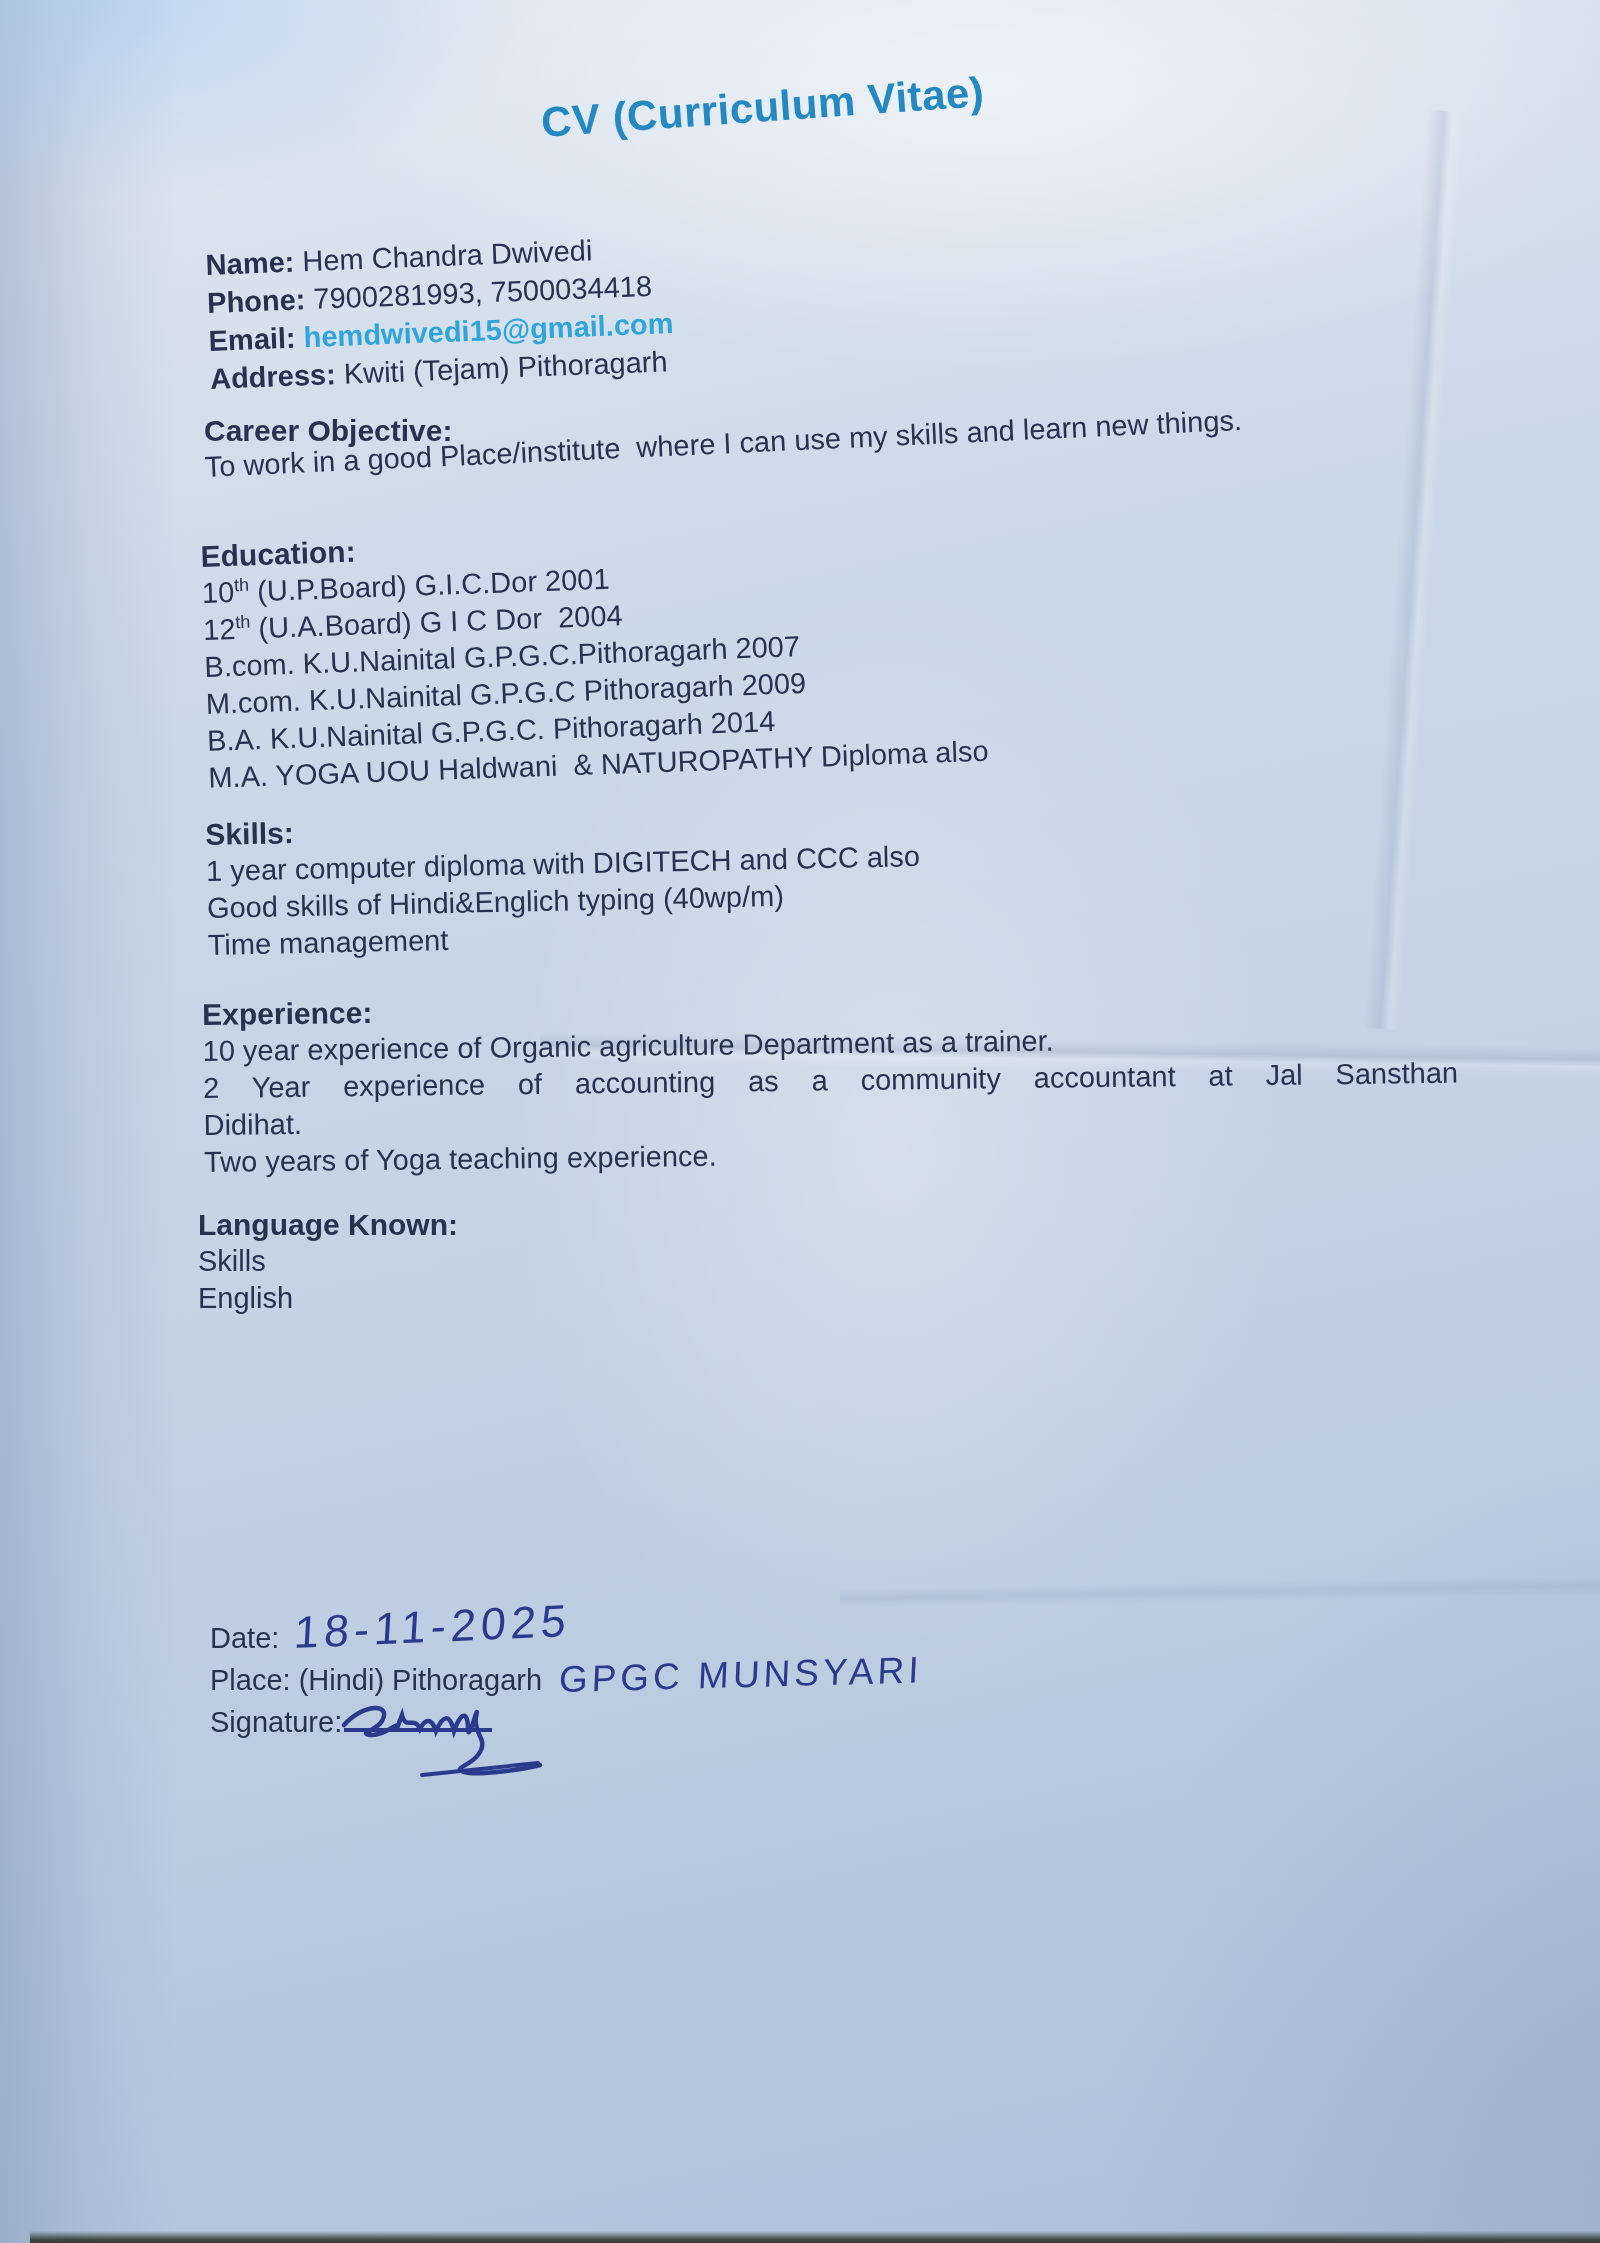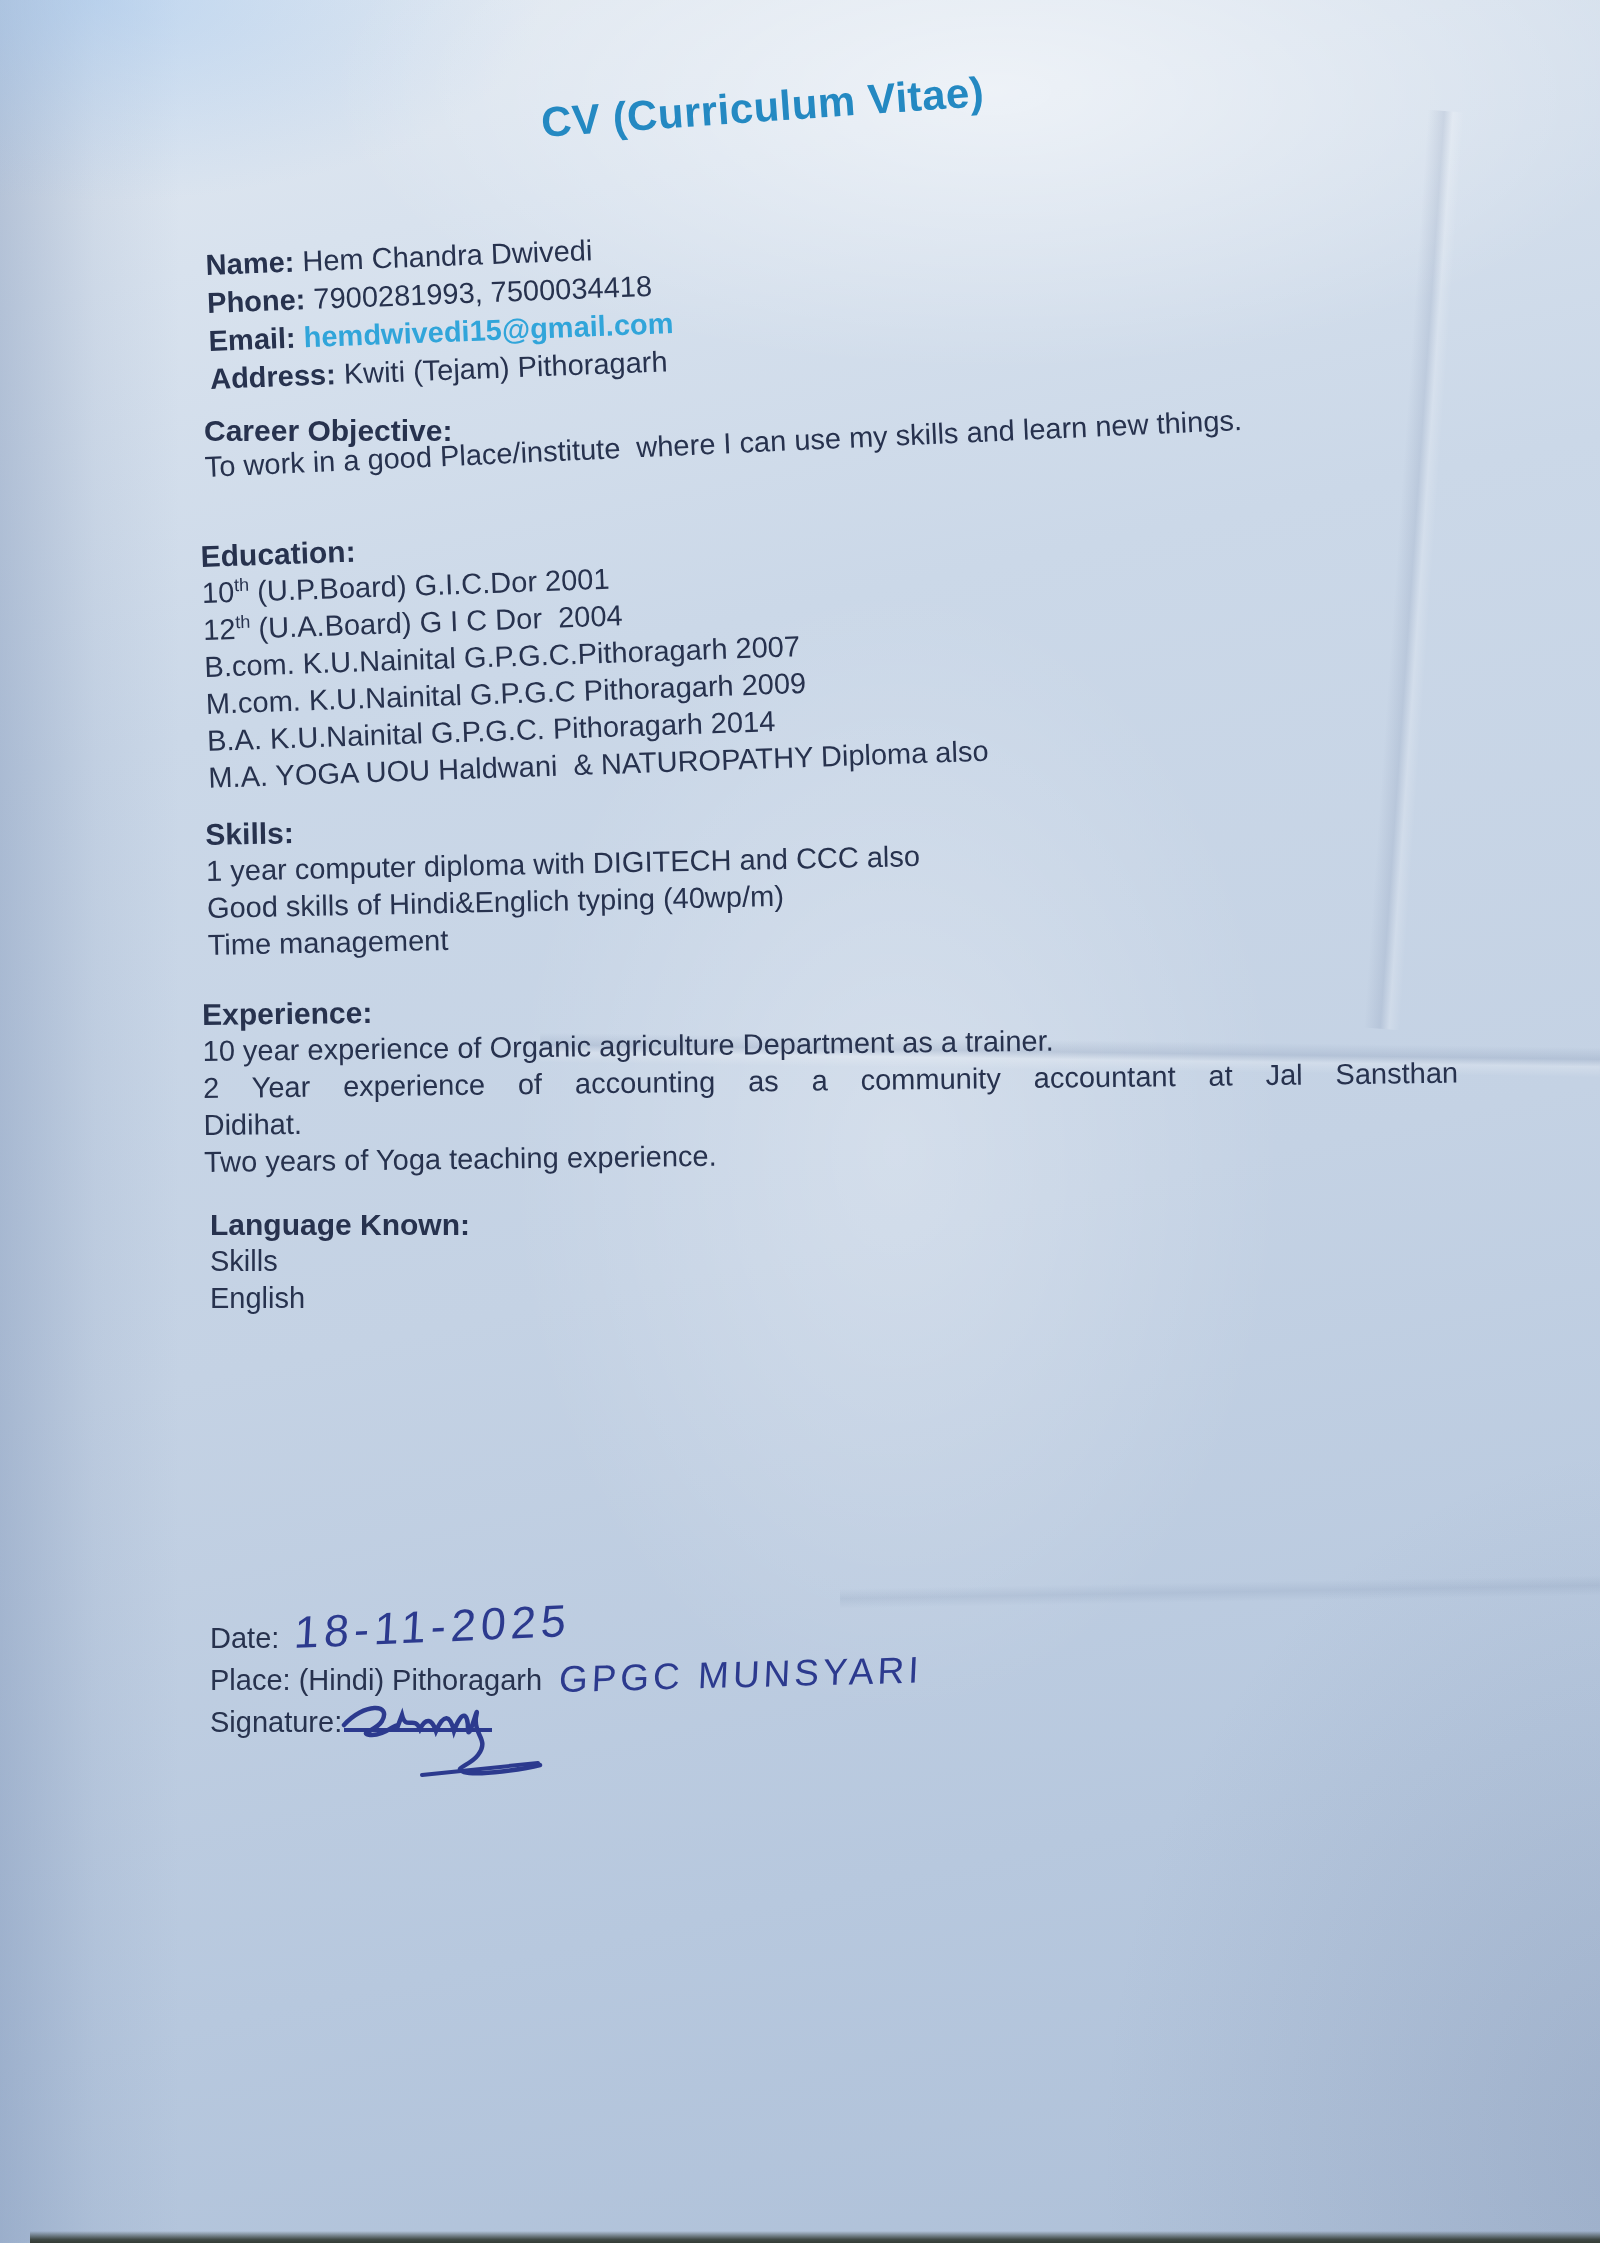--- a/index.html
+++ b/index.html
@@ -30,21 +30,21 @@
     transform:rotate(-4deg);transform-origin:left top;letter-spacing:.5px;}
   .contact{left:205px;top:246px;line-height:38px;transform:rotate(-2.2deg);transform-origin:left top;}
   .email-val{color:#31a5da;font-weight:bold;}
   .objective{left:204px;top:412px;}
   .objective .obj-text{transform:rotate(-2.6deg);transform-origin:left top;width:1300px;}
   .education{left:200px;top:538px;transform:rotate(-2deg);transform-origin:left top;}
   sup{font-size:18px;line-height:0;}
   .skills{left:205px;top:816px;transform:rotate(-1.2deg);transform-origin:left top;}
   .experience{left:202px;top:996px;transform:rotate(-.7deg);transform-origin:left top;}
   .just{width:1255px;text-align:justify;text-align-last:justify;white-space:normal;}
-  .languages{left:210px;top:1206px;}
+  .languages{left:198px;top:1206px;}
   .hobbies{left:207px;top:1346px;}
   .declaration{left:208px;top:1516px;}
   .footer{left:210px;top:1612px;line-height:42px;}
   .ink{color:#2c3a8e;}
   .hw-date{display:inline-block;font-size:45px;letter-spacing:5px;
     transform:rotate(-2.5deg) skewX(-6deg);transform-origin:left bottom;margin-left:14px;}
   .place-row{position:relative;}
   .hw-place{display:inline-block;font-size:37px;letter-spacing:4px;
     transform:rotate(-1.5deg) skewX(-4deg);transform-origin:left bottom;margin-left:16px;vertical-align:-2px;}
   .sig-row{position:relative;height:60px;}

